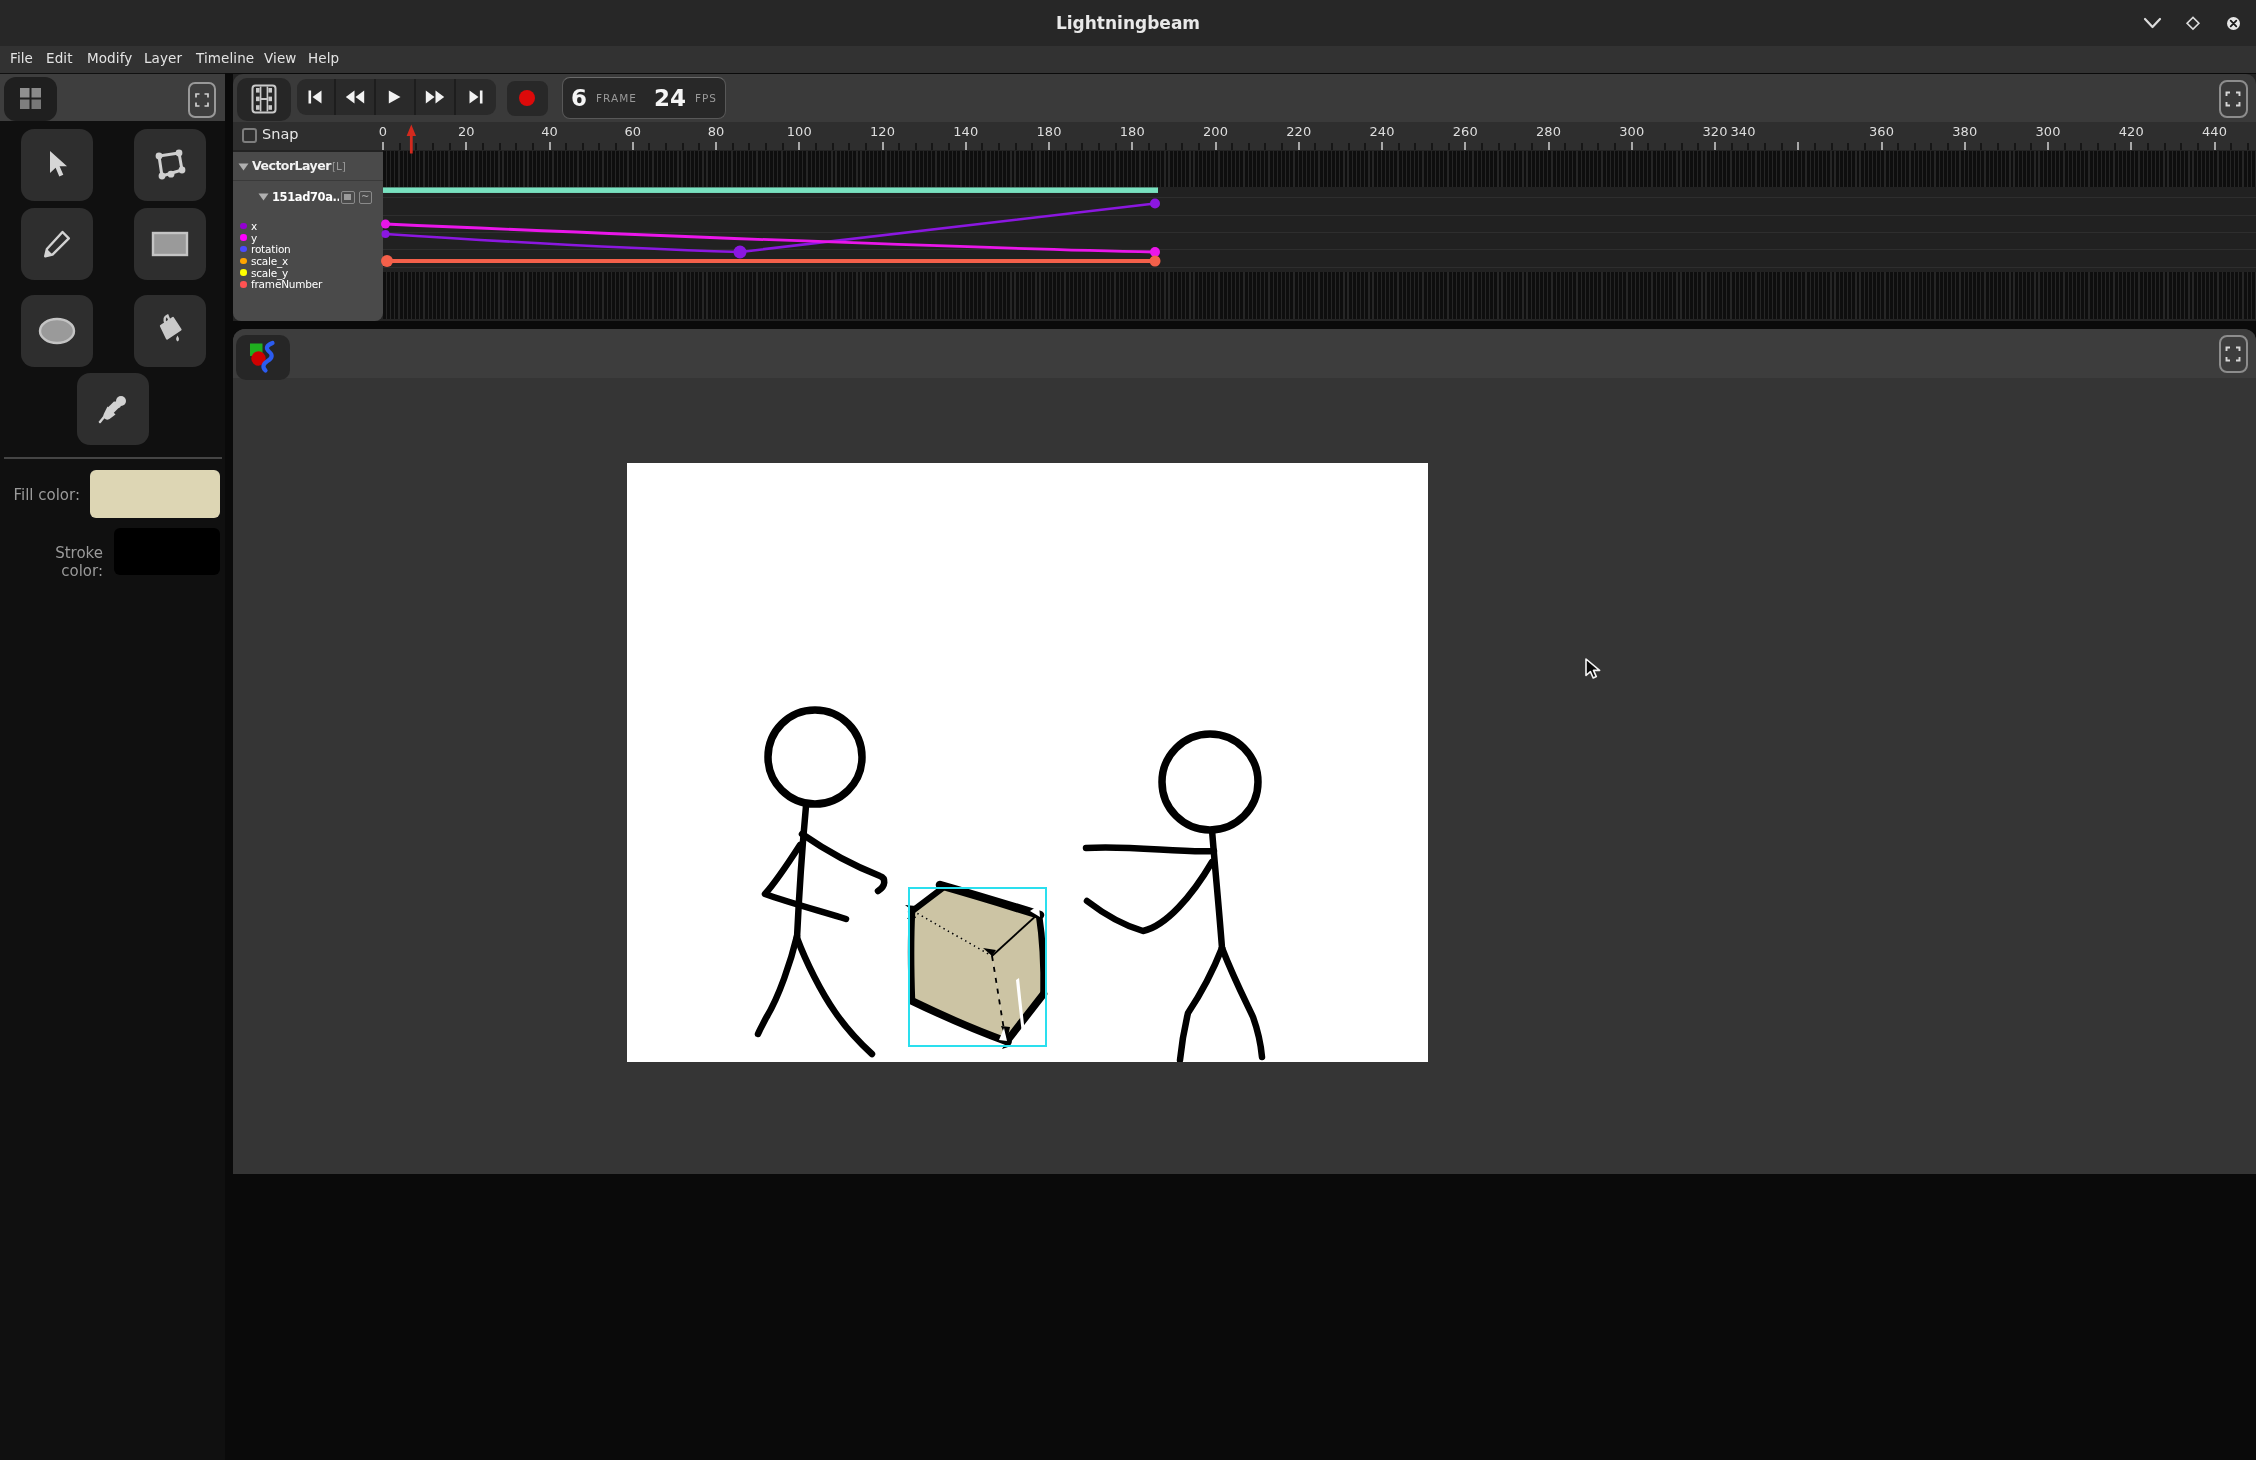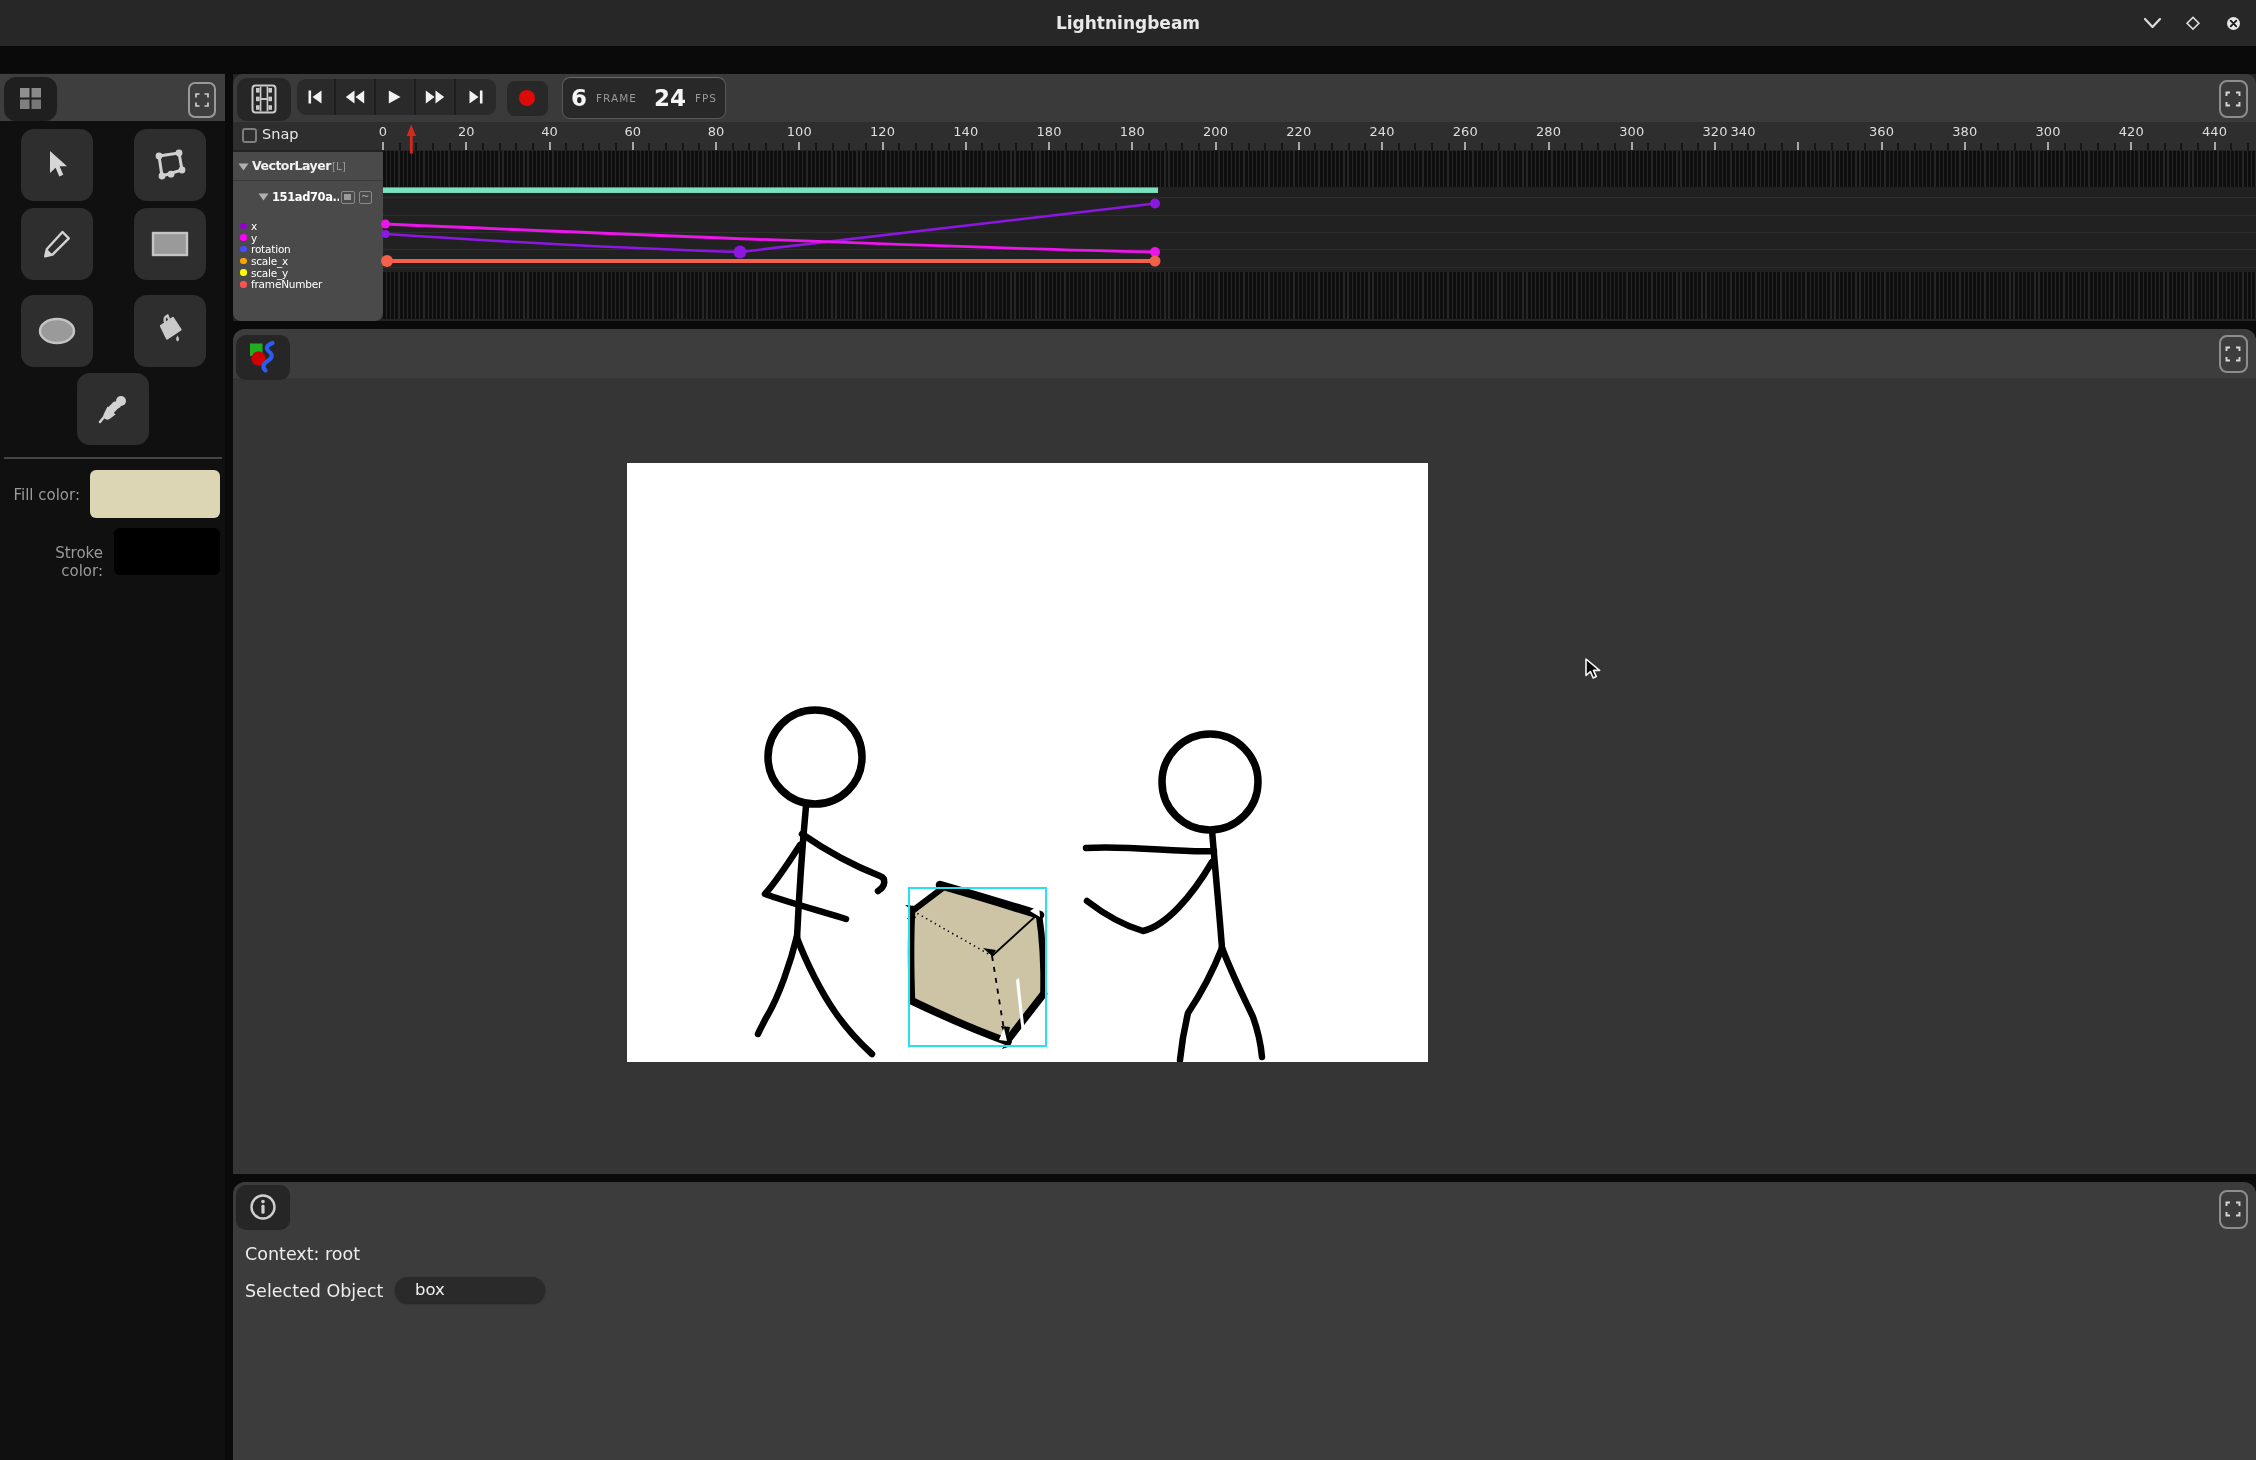--- a/index.html
+++ b/index.html
@@ -135,20 +135,29 @@
       </svg>
     </div>
     <div class="win-ctl abs" style="left:2226px;">
       <svg width="15" height="15" viewBox="0 0 15 15">
         <circle cx="7.5" cy="7.5" r="6.5" fill="#e6e6e6"></circle>
         <path d="M4.7 4.7 L10.3 10.3 M10.3 4.7 L4.7 10.3" stroke="#1a1a1a" stroke-width="1.8" stroke-linecap="round"></path>
       </svg>
     </div>
   </div>
 
+  <div id="menu-bar" class="abs">
+      <div class="menu-item" style="left: 10px;">File</div>
+      <div class="menu-item" style="left: 46px;">Edit</div>
+      <div class="menu-item" style="left: 87px;">Modify</div>
+      <div class="menu-item" style="left: 144px;">Layer</div>
+      <div class="menu-item" style="left: 196px;">Timeline</div>
+      <div class="menu-item" style="left: 264px;">View</div>
+      <div class="menu-item" style="left: 308px;">Help</div>
+    </div>
 
   <div id="left-panel" class="abs">
     <div id="left-header" class="abs">
       <div id="grid-button" class="abs">
         <svg width="23" height="23" viewBox="0 0 23 23">
           <rect x="1" y="1" width="9.5" height="9.5" fill="#909090"></rect>
           <rect x="12.5" y="1" width="9.5" height="9.5" fill="#8a8a8a"></rect>
           <rect x="1" y="12.5" width="9.5" height="9.5" fill="#7f7f7f"></rect>
           <rect x="12.5" y="12.5" width="9.5" height="9.5" fill="#777777"></rect>
         </svg>
@@ -544,31 +553,14 @@
           <path d="M999 1040 L1004 1028 L1007 1041 Z" fill="#fff"></path>
           <path d="M1030 911 L1039 905 L1040 917 Z" fill="#fff"></path>
           <rect x="909" y="888" width="137" height="158" fill="none" stroke="#2adfee" stroke-width="2"></rect>
         </svg>
     </div>
     <svg id="cursor-svg" class="abs" viewBox="0 0 22 24" style="left: 1352px; top: 329.5px;">
       <path d="M8.5 8.5 L8.5 25 L12.9 21.1 L15.7 27.5 L18.8 26.1 L16 19.9 L22.1 19.9 Z" transform="translate(-7.5,-7.5)" fill="#0b0b0b" stroke="#f5f5f5" stroke-width="1.6" stroke-linejoin="round"></path>
     </svg>
   </div>
 
-  <div id="bottom-panel" class="abs">
-    <div id="info-button" class="abs">
-      <svg width="28" height="28" viewBox="0 0 28 28">
-        <circle cx="14" cy="14" r="11.5" fill="none" stroke="#cfcfcf" stroke-width="2.4"></circle>
-        <circle cx="14" cy="8.6" r="1.8" fill="#cfcfcf"></circle>
-        <rect x="12.4" y="11.8" width="3.2" height="9" rx="1.4" fill="#cfcfcf"></rect>
-      </svg>
-    </div>
-    <div id="bottom-fullscreen" class="fs-button abs">
-      <svg width="16" height="16" viewBox="0 0 16 16">
-        <path d="M1.5 5 V1.5 H5 M11 1.5 H14.5 V5 M14.5 11 V14.5 H11 M5 14.5 H1.5 V11" fill="none" stroke="#d6d6d6" stroke-width="1.9"></path>
-      </svg>
-    </div>
-    <div id="context-line" class="abs">Context: root</div>
-    <div id="selected-line" class="abs">Selected Object</div>
-    <div id="selected-pill" class="abs">box</div>
-  </div>
 
 </div>
 
 </body></html>

